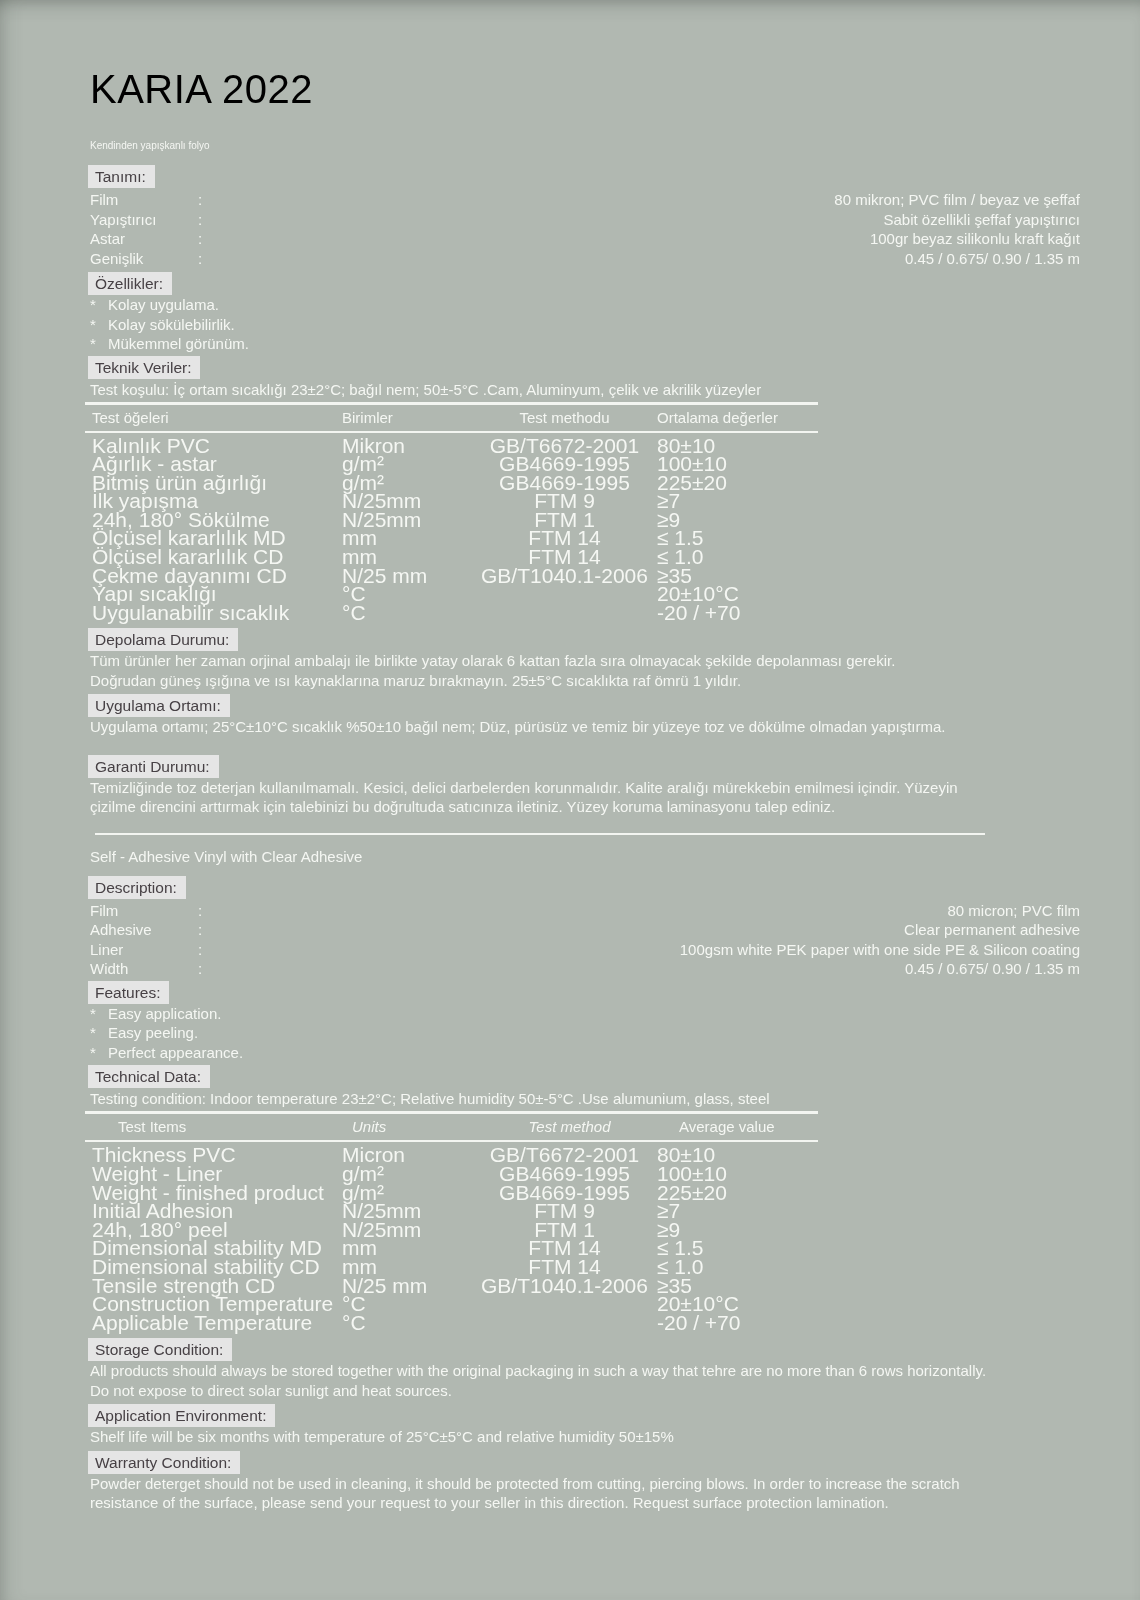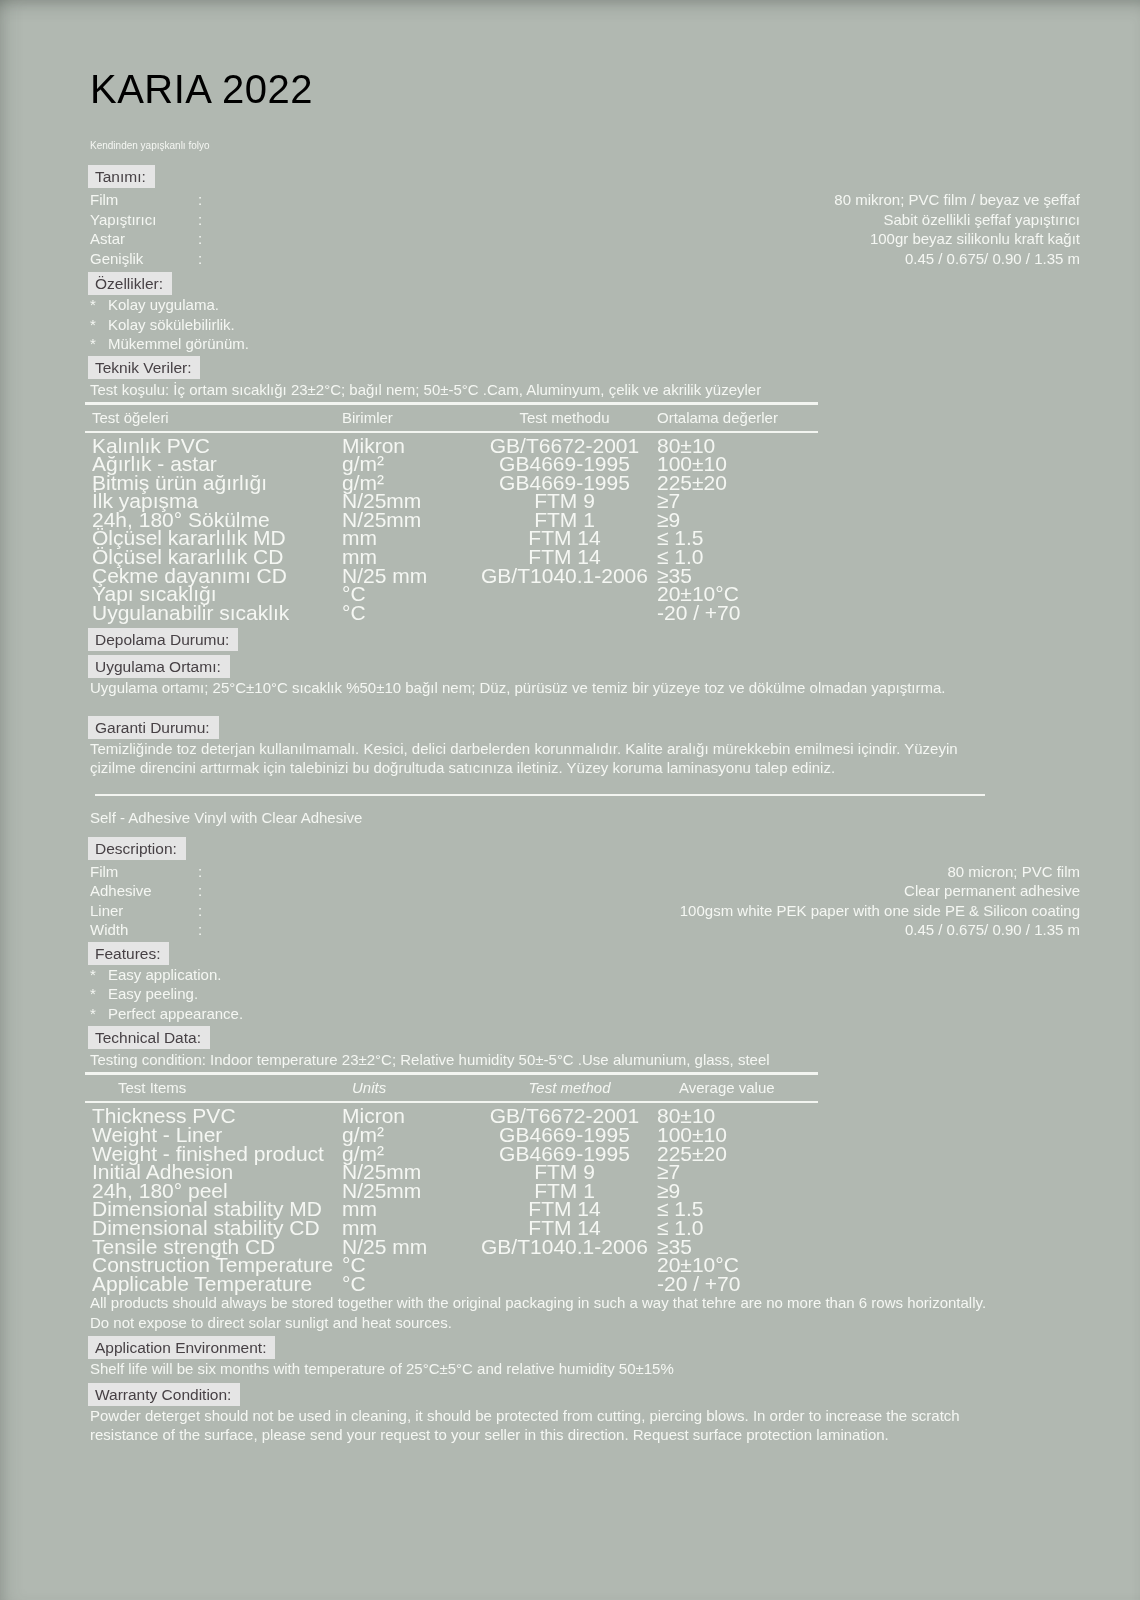--- a/index.html
+++ b/index.html
@@ -192,20 +192,22 @@
           <div class="tcell c1">°C</div>
           <div class="tcell c2"></div>
           <div class="tcell c3">-20 / +70</div>
         </div>
       </div>
   </div>
 
   <div class="chip-row mt6">
     <span class="chip">Depolama Durumu:</span>
   </div>
+  <div class="para">Tüm ürünler her zaman orjinal ambalajı ile birlikte yatay olarak 6 kattan fazla sıra olmayacak şekilde depolanması gerekir.
+Doğrudan güneş ışığına ve ısı kaynaklarına maruz bırakmayın. 25±5°C sıcaklıkta raf ömrü 1 yıldır.</div>
 
   <div class="chip-row mt4">
     <span class="chip">Uygulama Ortamı:</span>
   </div>
   <div class="para">Uygulama ortamı; 25°C±10°C sıcaklık %50±10 bağıl nem; Düz, pürüsüz ve temiz bir yüzeye toz ve dökülme olmadan yapıştırma.</div>
 
   <div class="chip-row mt18">
     <span class="chip">Garanti Durumu:</span>
   </div>
   <div class="para">Temizliğinde toz deterjan kullanılmamalı. Kesici, delici darbelerden korunmalıdır. Kalite aralığı mürekkebin emilmesi içindir. Yüzeyin
@@ -328,20 +330,23 @@
         </div>
         <div class="trow">
           <div class="tcell c0">Applicable Temperature</div>
           <div class="tcell c1">°C</div>
           <div class="tcell c2"></div>
           <div class="tcell c3">-20 / +70</div>
         </div>
       </div>
   </div>
 
+  <div class="chip-row mt6">
+    <span class="chip">Storage Condition:</span>
+  </div>
   <div class="para">All products should always be stored together with the original packaging in such a way that tehre are no more than 6 rows horizontally.
 Do not expose to direct solar sunligt and heat sources.</div>
 
   <div class="chip-row mt4">
     <span class="chip">Application Environment:</span>
   </div>
   <div class="para">Shelf life will be six months with temperature of 25°C±5°C and relative humidity 50±15%</div>
 
   <div class="chip-row mt4">
     <span class="chip">Warranty Condition:</span>

